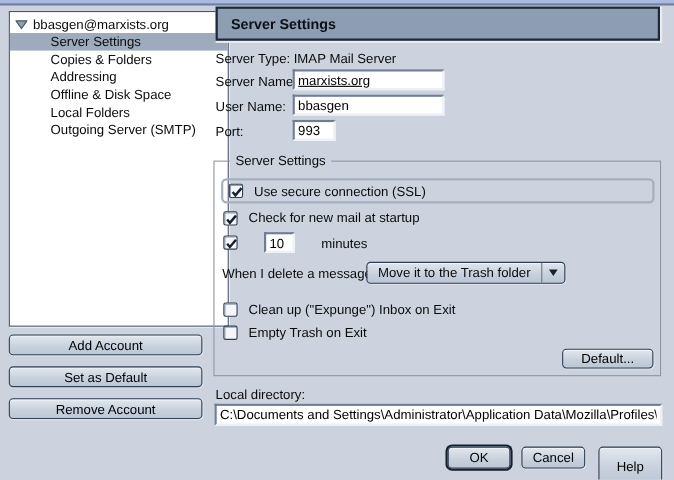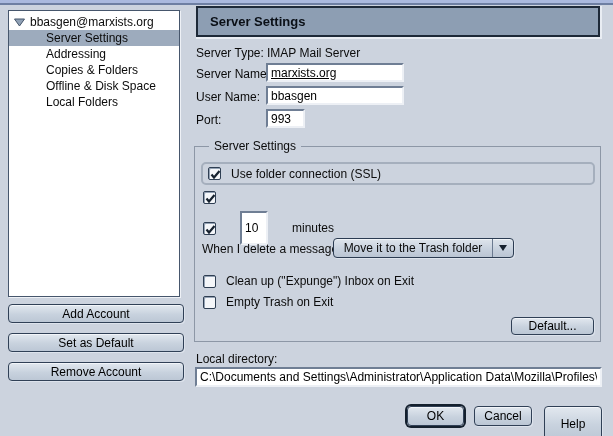--- a/index.html
+++ b/index.html
@@ -10,21 +10,21 @@
     font-family:"Liberation Sans", sans-serif;
     font-size:12px;
     color:#0b0b0b;
     overflow:hidden;
   }
   .top-strip1 { position:absolute; left:0; top:0; width:613px; height:3px; background:#aab9de; }
   .top-strip2 { position:absolute; left:0; top:3px; width:613px; height:2px; background:#6e7fa2; }
 
   
   .tree {
-    position:absolute; left:8px; top:10px; width:172px; height:287px;
+    position:absolute; left:8px; top:10px; width:200px; height:287px;
     background:#ffffff; border:1px solid #46566c;
     box-shadow:1px 1px 0 #eef1f6;
     padding-top:3px;
   }
   .trow { height:16px; line-height:16px; white-space:nowrap; cursor:default; }
   .trow.account { display:flex; align-items:center; gap:5px; padding-left:5px; }
   .trow.child { padding-left:37px; }
   .trow.root  { padding-left:37px; }
   .trow.selected { background:#9dabbd; }
 
@@ -93,21 +93,21 @@
   .cb {
     width:13px; height:13px; flex:0 0 13px;
     background:#f4f6f9; border:1px solid #2f3f53; border-radius:2px;
     box-shadow: inset 1px 1px 0 #94a2b4;
     position:relative; display:inline-block;
   }
   .cb svg { display:none; position:absolute; left:0px; top:0px; }
   .cb.checked svg { display:block; }
 
   .mini-input {
-    width:28px; height:34px; margin-left:14px;
+    width:28px; height:19px; margin-left:14px;
     background:#fff; border:2px solid; border-color:#6f7e94 #edf0f5 #edf0f5 #6f7e94;
     font-family:"Liberation Sans",sans-serif; font-size:12px; padding:0 3px; outline:none;
   }
   .minutes { margin-left:14px; }
 
   .lbl-delete { left:202px; top:242px; }
   .dropdown {
     position:absolute; left:333px; top:238px; width:181px; height:20px;
     background:linear-gradient(180deg,#dfe5ec 0%,#c6d0dd 60%,#bac5d3 100%);
     border:1px solid #2c3c52; border-radius:4px;
@@ -143,30 +143,33 @@
       <svg width="11" height="9" viewBox="0 0 11 9">
           <polygon points="0.5,1 10.5,1 5.5,8" fill="#8fa0b5" stroke="#44546a" stroke-width="1"></polygon>
         </svg>
     </span>
     <span>bbasgen@marxists.org</span>
   </div>
   <div class="trow child selected">
     <span>Server Settings</span>
   </div>
   <div class="trow child">
+    <span>Copies &amp; Folders</span>
+  </div>
+  <div class="trow child">
     <span>Addressing</span>
-  </div>
-  <div class="trow child">
-    <span>Copies &amp; Folders</span>
   </div>
   <div class="trow child">
     <span>Offline &amp; Disk Space</span>
   </div>
   <div class="trow root">
     <span>Local Folders</span>
+  </div>
+  <div class="trow root">
+    <span>Outgoing Server (SMTP)</span>
   </div>
 </div>
 
 <div class="btn side-btn b1">Add Account</div>
 <div class="btn side-btn b2">Set as Default</div>
 <div class="btn side-btn b3">Remove Account</div>
 
 <div class="panel-header">Server Settings</div>
 
 <div class="lbl lbl-servertype">Server Type:</div>
@@ -183,29 +186,30 @@
 
 <div class="group"></div>
 <div class="group-legend">Server Settings</div>
 
 <div class="focus-ring">
   <span class="cb checked">
     <svg width="13" height="13" viewBox="0 0 13 13">
         <path d="M2.5 6.5 L5 9.5 L10.5 3" stroke="#16222f" stroke-width="2.2" fill="none"></path>
       </svg>
   </span>
-  <span>Use folder connection (SSL)</span>
+  <span>Use secure connection (SSL)</span>
 </div>
 
 <div class="cbrow row-startup">
   <span class="cb checked">
     <svg width="13" height="13" viewBox="0 0 13 13">
         <path d="M2.5 6.5 L5 9.5 L10.5 3" stroke="#16222f" stroke-width="2.2" fill="none"></path>
       </svg>
   </span>
+  <span>Check for new mail at startup</span>
 </div>
 
 <div class="cbrow row-every">
   <span class="cb checked">
     <svg width="13" height="13" viewBox="0 0 13 13">
         <path d="M2.5 6.5 L5 9.5 L10.5 3" stroke="#16222f" stroke-width="2.2" fill="none"></path>
       </svg>
   </span>
   <input class="mini-input" value="10" style="">
   <span class="minutes">minutes</span>

